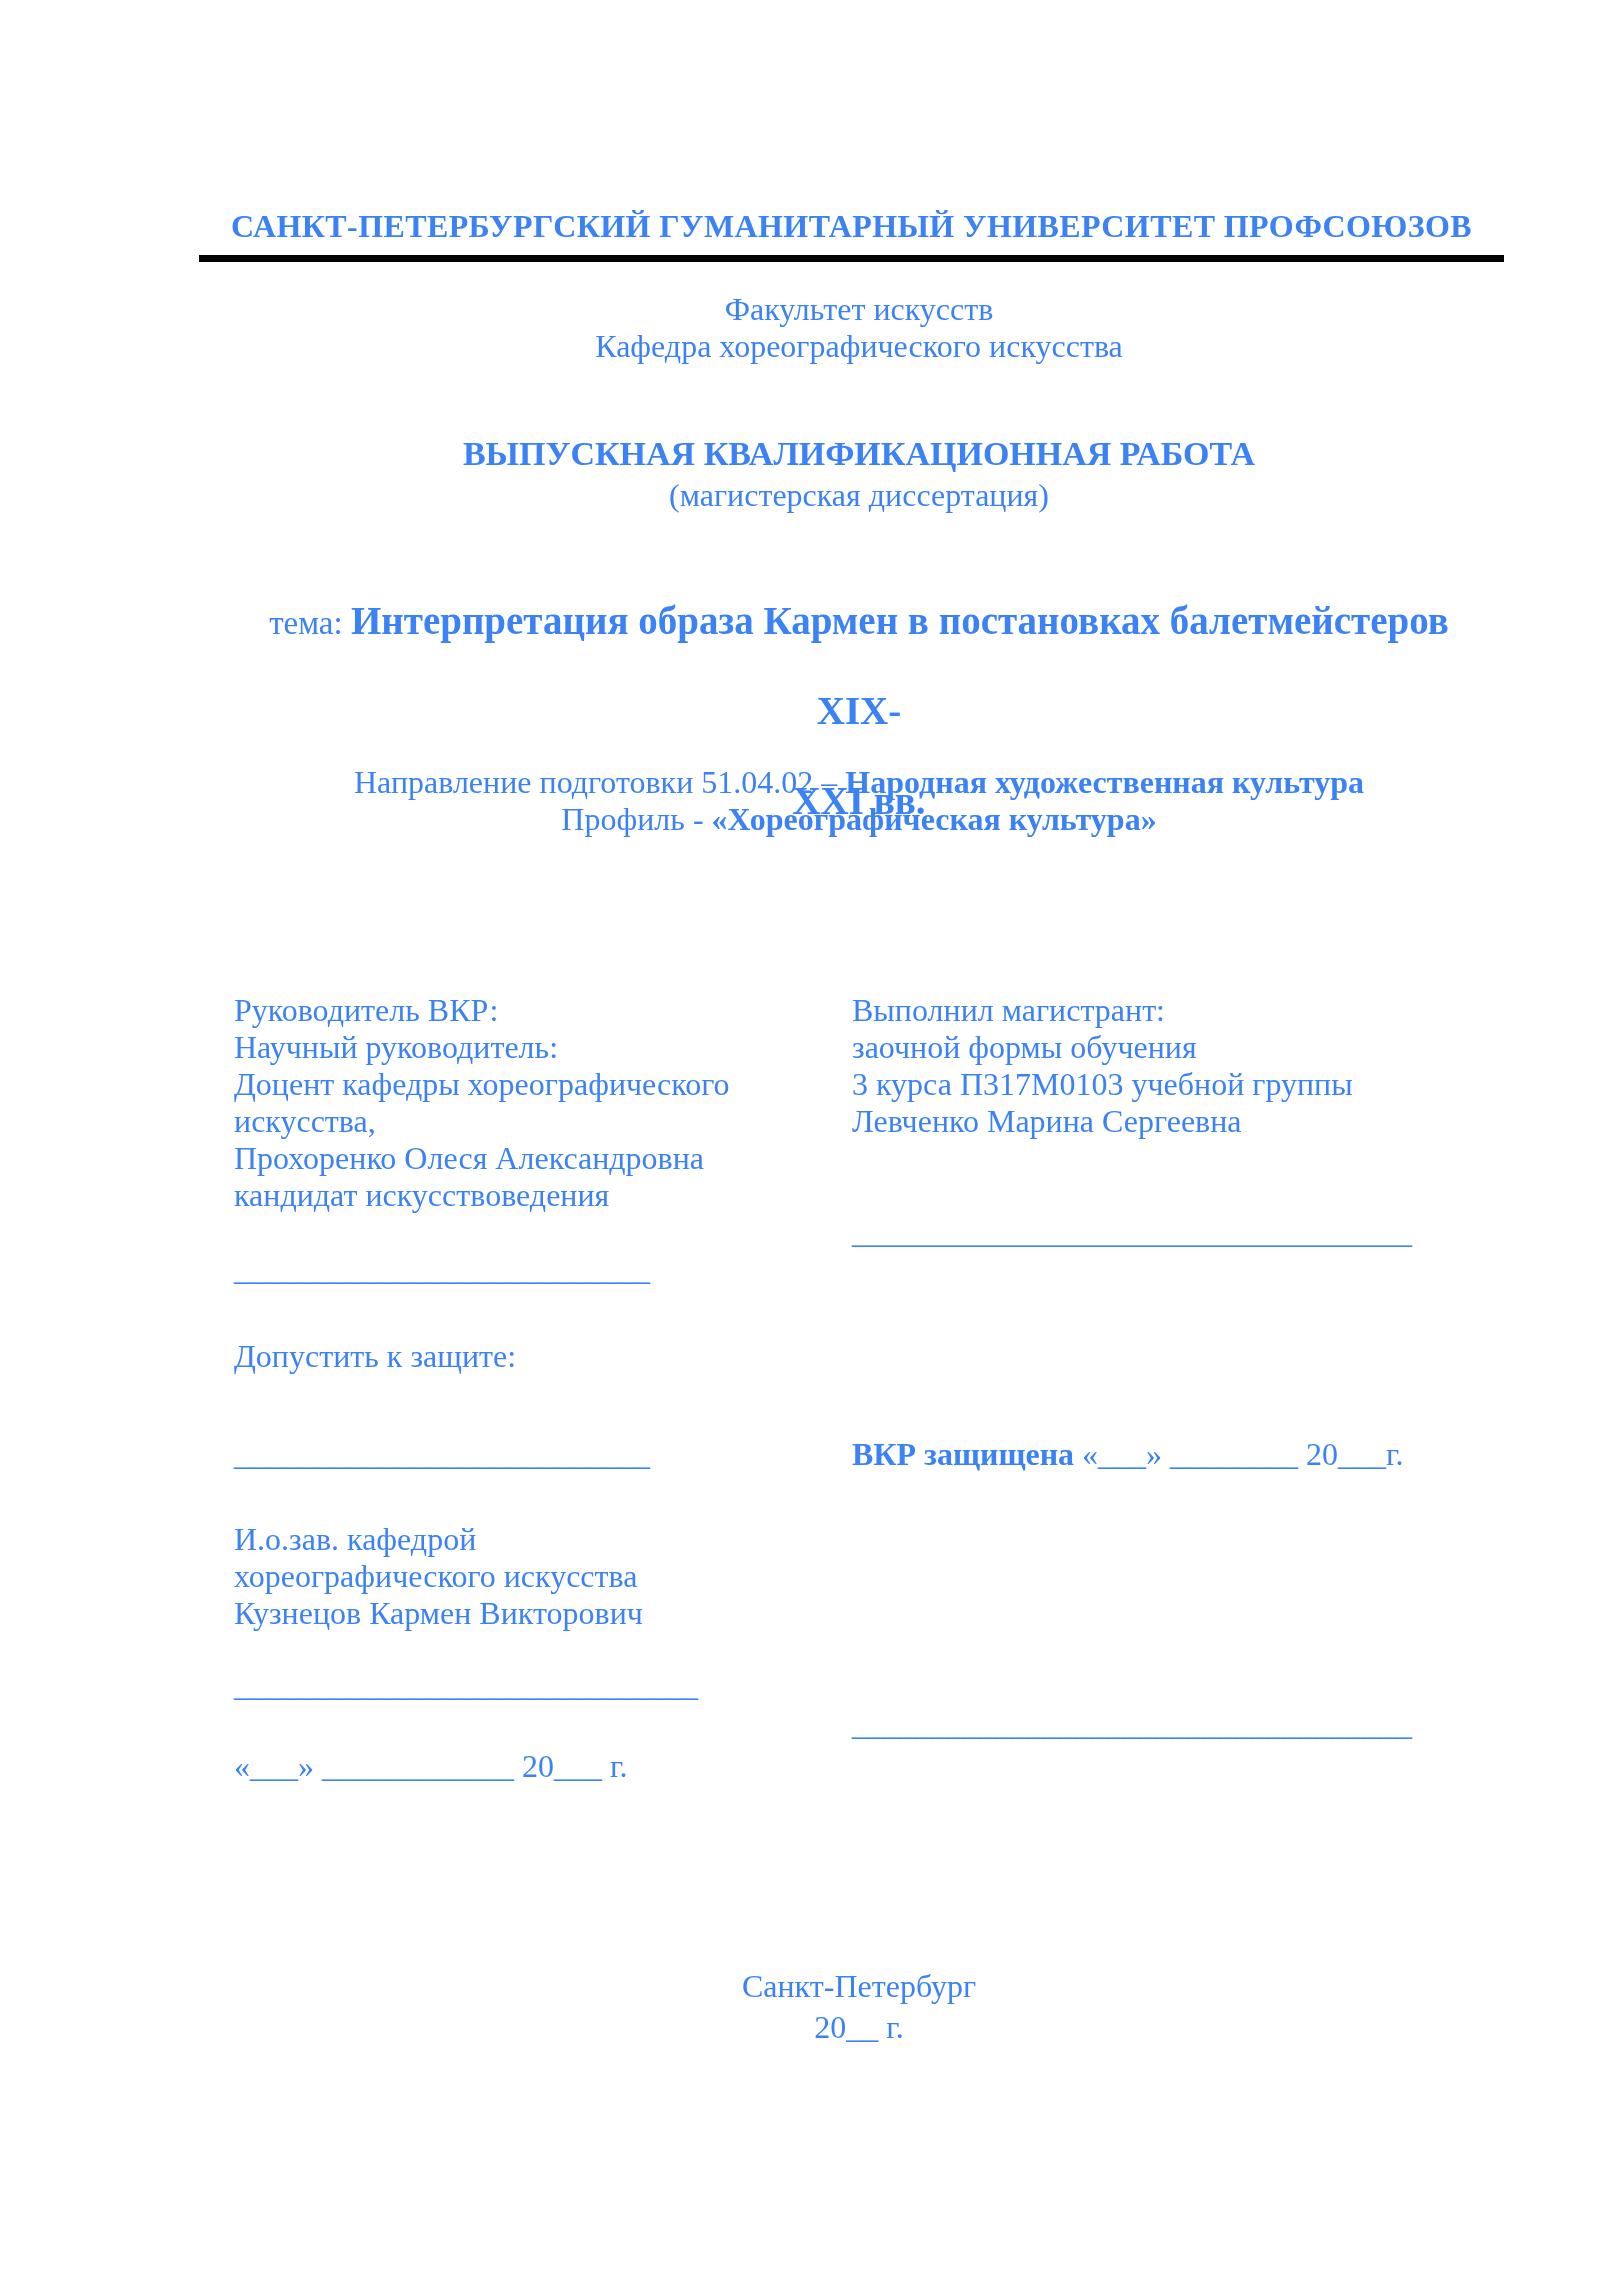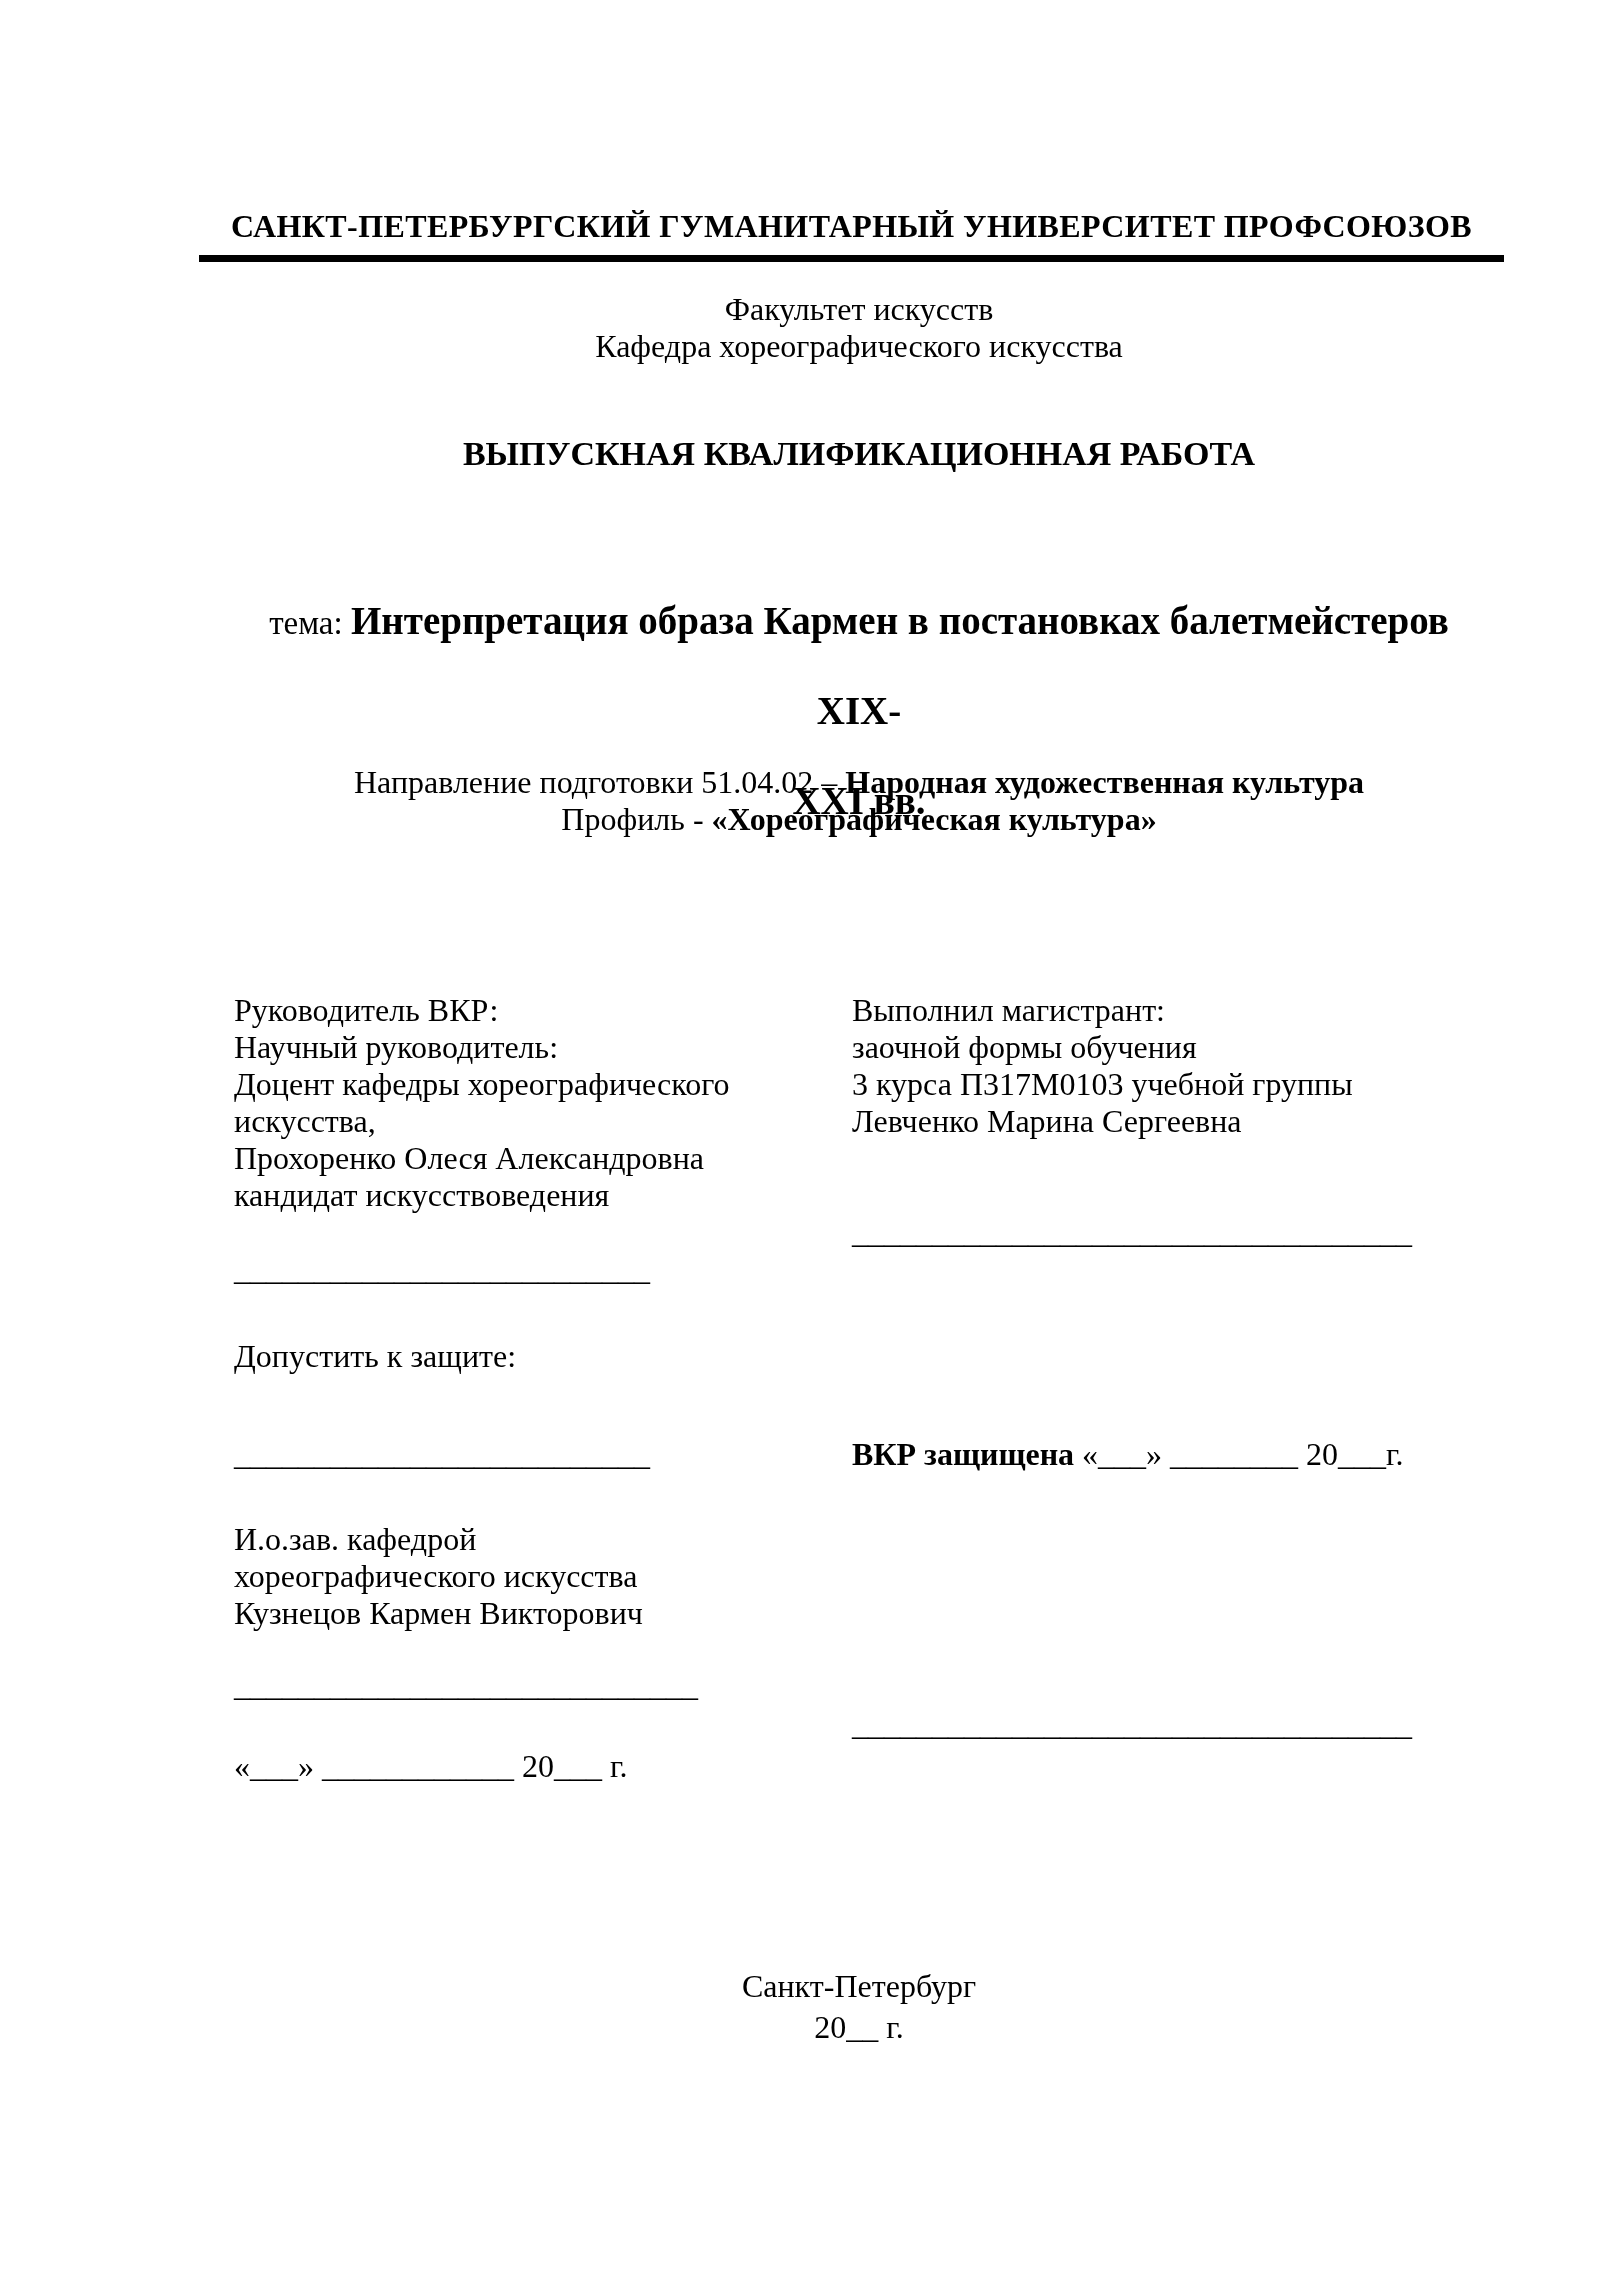--- a/index.html
+++ b/index.html
@@ -1,21 +1,21 @@
 <!DOCTYPE html>
 <html style="font-size:12.5px"><head>
 <meta charset="utf-8">
 <style>
   html,body{margin:0;padding:0;background:#ffffff;}
   .page{
     position:relative;
     width:1616px;
     height:2284px;
     background:#ffffff;
-    color:#000000;
+    color:#3b82f6;
     font-family:"Liberation Serif","DejaVu Serif",serif;
     font-size:32px;
     line-height:37px;
     overflow:hidden;
   }
   .abs{position:absolute;}
   .center{text-align:center;}
   .b{font-weight:bold;}
   .title{
     font-weight:bold;
@@ -39,20 +39,21 @@
 
   <div class="abs title" style="top:208px;left:199px;width:1305px;">САНКТ-ПЕТЕРБУРГСКИЙ ГУМАНИТАРНЫЙ УНИВЕРСИТЕТ ПРОФСОЮЗОВ</div>
 
   <div class="abs center" style="top:291px;left:234px;width:1250px;">
     <div class="line">Факультет искусств</div>
     <div class="line">Кафедра хореографического искусства</div>
   </div>
 
   <div class="abs center worktype" style="top:434px;left:234px;width:1250px;">
     <div class="line b">ВЫПУСКНАЯ КВАЛИФИКАЦИОННАЯ РАБОТА</div>
+    <div class="line" style="font-size:32px;line-height:44px;">(магистерская диссертация)</div>
   </div>
 
   <div class="abs center theme" style="top:577px;left:234px;width:1250px;">
     <div><span class="theme-label">тема: </span><span class="theme-title">Интерпретация образа Кармен в постановках балетмейстеров XIX-</span></div>
     <div class="theme-title">XXI вв.</div>
   </div>
 
   <div class="abs center" style="top:764px;left:234px;width:1250px;">
     <div class="line"><span>Направление подготовки 51.04.02 – </span><span class="b">Народная художественная культура</span></div>
     <div class="line"><span>Профиль - </span><span class="b">«Хореографическая культура»</span></div>

